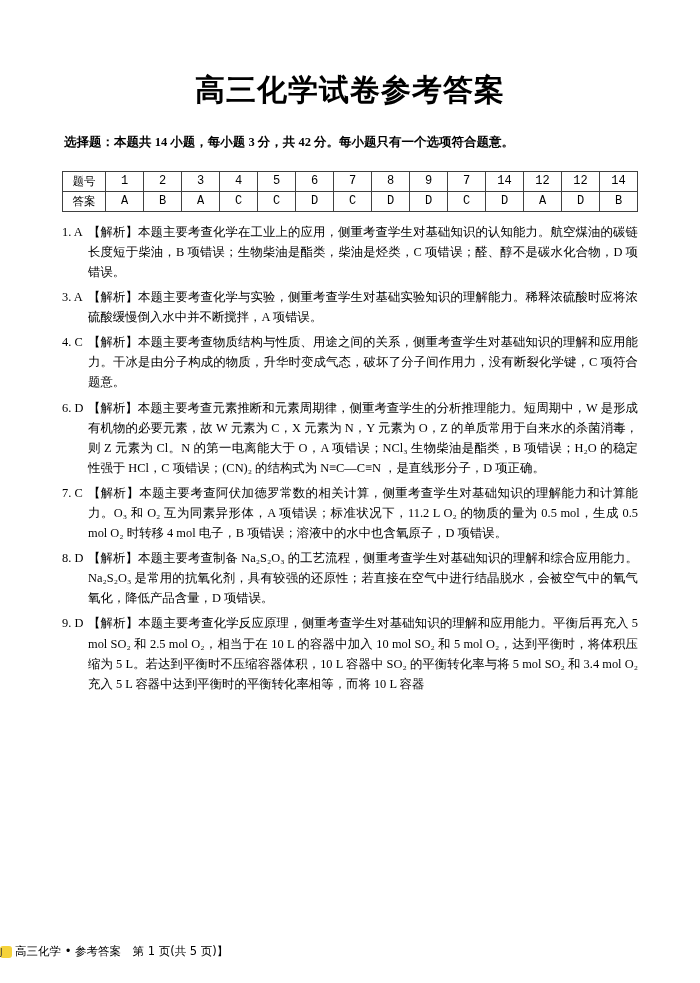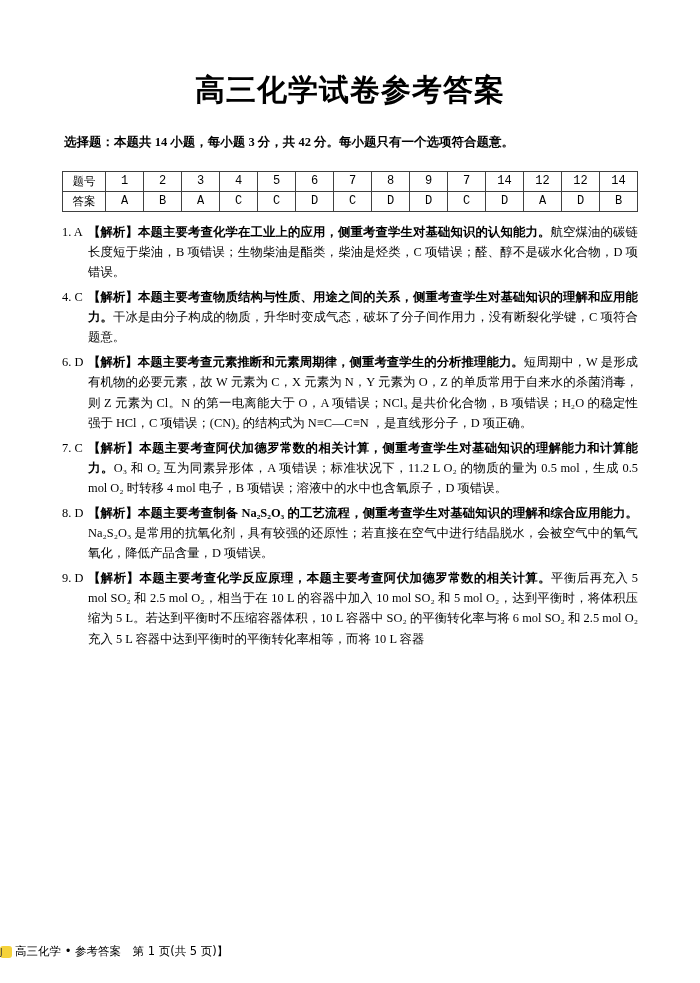--- a/index.html
+++ b/index.html
@@ -70,21 +70,21 @@
   }
   .q-num {
     flex: 0 0 auto;
     width: 26px;
     white-space: nowrap;
   }
   .q-body {
     flex: 1 1 auto;
   }
   .q-body .bold {
-    font-weight: bold;
+    font-weight: normal;
   }
   .footer {
     position: absolute;
     left: 0;
     right: 0;
     bottom: 24px;
     text-align: left;
     font-size: 11.5px;
     font-family: "DejaVu Sans", sans-serif;
   }
@@ -160,39 +160,48 @@
       <div class="q-num">
         <span>1.</span>
         <span>A</span>
       </div>
       <div class="q-body">
         <span class="bold">【解析】本题主要考查化学在工业上的应用，侧重考查学生对基础知识的认知能力。</span><span>航空煤油的碳链长度短于柴油，B 项错误；生物柴油是酯类，柴油是烃类，C 项错误；醛、醇不是碳水化合物，D 项错误。</span>
       </div>
     </div>
 
 
+    <div class="q">
+      <div class="q-num">
+        <span>3.</span>
+        <span>A</span>
+      </div>
+      <div class="q-body">
+        <span class="bold">【解析】本题主要考查化学与实验，侧重考查学生对基础实验知识的理解能力。</span><span>稀释浓硫酸时应将浓硫酸缓慢倒入水中并不断搅拌，A 项错误。</span>
+      </div>
+    </div>
 
     <div class="q">
       <div class="q-num">
         <span>4.</span>
         <span>C</span>
       </div>
       <div class="q-body">
         <span class="bold">【解析】本题主要考查物质结构与性质、用途之间的关系，侧重考查学生对基础知识的理解和应用能力。</span><span>干冰是由分子构成的物质，升华时变成气态，破坏了分子间作用力，没有断裂化学键，C 项符合题意。</span>
       </div>
     </div>
 
 
     <div class="q">
       <div class="q-num">
         <span>6.</span>
         <span>D</span>
       </div>
       <div class="q-body">
-        <span class="bold">【解析】本题主要考查元素推断和元素周期律，侧重考查学生的分析推理能力。</span><span>短周期中，W 是形成有机物的必要元素，故 W 元素为 C，X 元素为 N，Y 元素为 O，Z 的单质常用于自来水的杀菌消毒，则 Z 元素为 Cl。N 的第一电离能大于 O，A 项错误；NCl₃ 是共价化合物，B 项错误；H₂O 的稳定性强于 HCl，C 项错误；(CN)₂ 的结构式为 N≡C—C≡N ，是直线形分子，D 项正确。</span>
+        <span class="bold">【解析】本题主要考查元素推断和元素周期律，侧重考查学生的分析推理能力。</span><span>短周期中，W 是形成有机物的必要元素，故 W 元素为 C，X 元素为 N，Y 元素为 O，Z 的单质常用于自来水的杀菌消毒，则 Z 元素为 Cl。N 的第一电离能大于 O，A 项错误；NCl₃ 生物柴油是酯类，B 项错误；H₂O 的稳定性强于 HCl，C 项错误；(CN)₂ 的结构式为 N≡C—C≡N ，是直线形分子，D 项正确。</span>
       </div>
     </div>
 
     <div class="q">
       <div class="q-num">
         <span>7.</span>
         <span>C</span>
       </div>
       <div class="q-body">
         <span class="bold">【解析】本题主要考查阿伏加德罗常数的相关计算，侧重考查学生对基础知识的理解能力和计算能力。</span><span>O₃ 和 O₂ 互为同素异形体，A 项错误；标准状况下，11.2 L O₂ 的物质的量为 0.5 mol，生成 0.5 mol O₂ 时转移 4 mol 电子，B 项错误；溶液中的水中也含氧原子，D 项错误。</span>
@@ -208,21 +217,21 @@
         <span class="bold">【解析】本题主要考查制备 Na₂S₂O₃ 的工艺流程，侧重考查学生对基础知识的理解和综合应用能力。</span><span>Na₂S₂O₃ 是常用的抗氧化剂，具有较强的还原性；若直接在空气中进行结晶脱水，会被空气中的氧气氧化，降低产品含量，D 项错误。</span>
       </div>
     </div>
 
     <div class="q">
       <div class="q-num">
         <span>9.</span>
         <span>D</span>
       </div>
       <div class="q-body">
-        <span class="bold">【解析】本题主要考查化学反应原理，本题主要考查阿伏加德罗常数的相关计算。</span><span>平衡后再充入 5 mol SO₂ 和 2.5 mol O₂，相当于在 10 L 的容器中加入 10 mol SO₂ 和 5 mol O₂，达到平衡时，将体积压缩为 5 L。若达到平衡时不压缩容器体积，10 L 容器中 SO₂ 的平衡转化率与将 6 mol SO₂ 和 2.5 mol O₂ 充入 5 L 容器中达到平衡时的平衡转化率相等，而将 10 L 容器</span>
+        <span class="bold">【解析】本题主要考查化学反应原理，侧重考查学生对基础知识的理解和应用能力。</span><span>平衡后再充入 5 mol SO₂ 和 2.5 mol O₂，相当于在 10 L 的容器中加入 10 mol SO₂ 和 5 mol O₂，达到平衡时，将体积压缩为 5 L。若达到平衡时不压缩容器体积，10 L 容器中 SO₂ 的平衡转化率与将 5 mol SO₂ 和 3.4 mol O₂ 充入 5 L 容器中达到平衡时的平衡转化率相等，而将 10 L 容器</span>
       </div>
     </div>
 
   </div>
 
   <div class="footer">
     <span class="badge">J</span><span class="footer-text">高三化学 • 参考答案　第 1 页(共 5 页)】</span>
   </div>
 
 </div>

